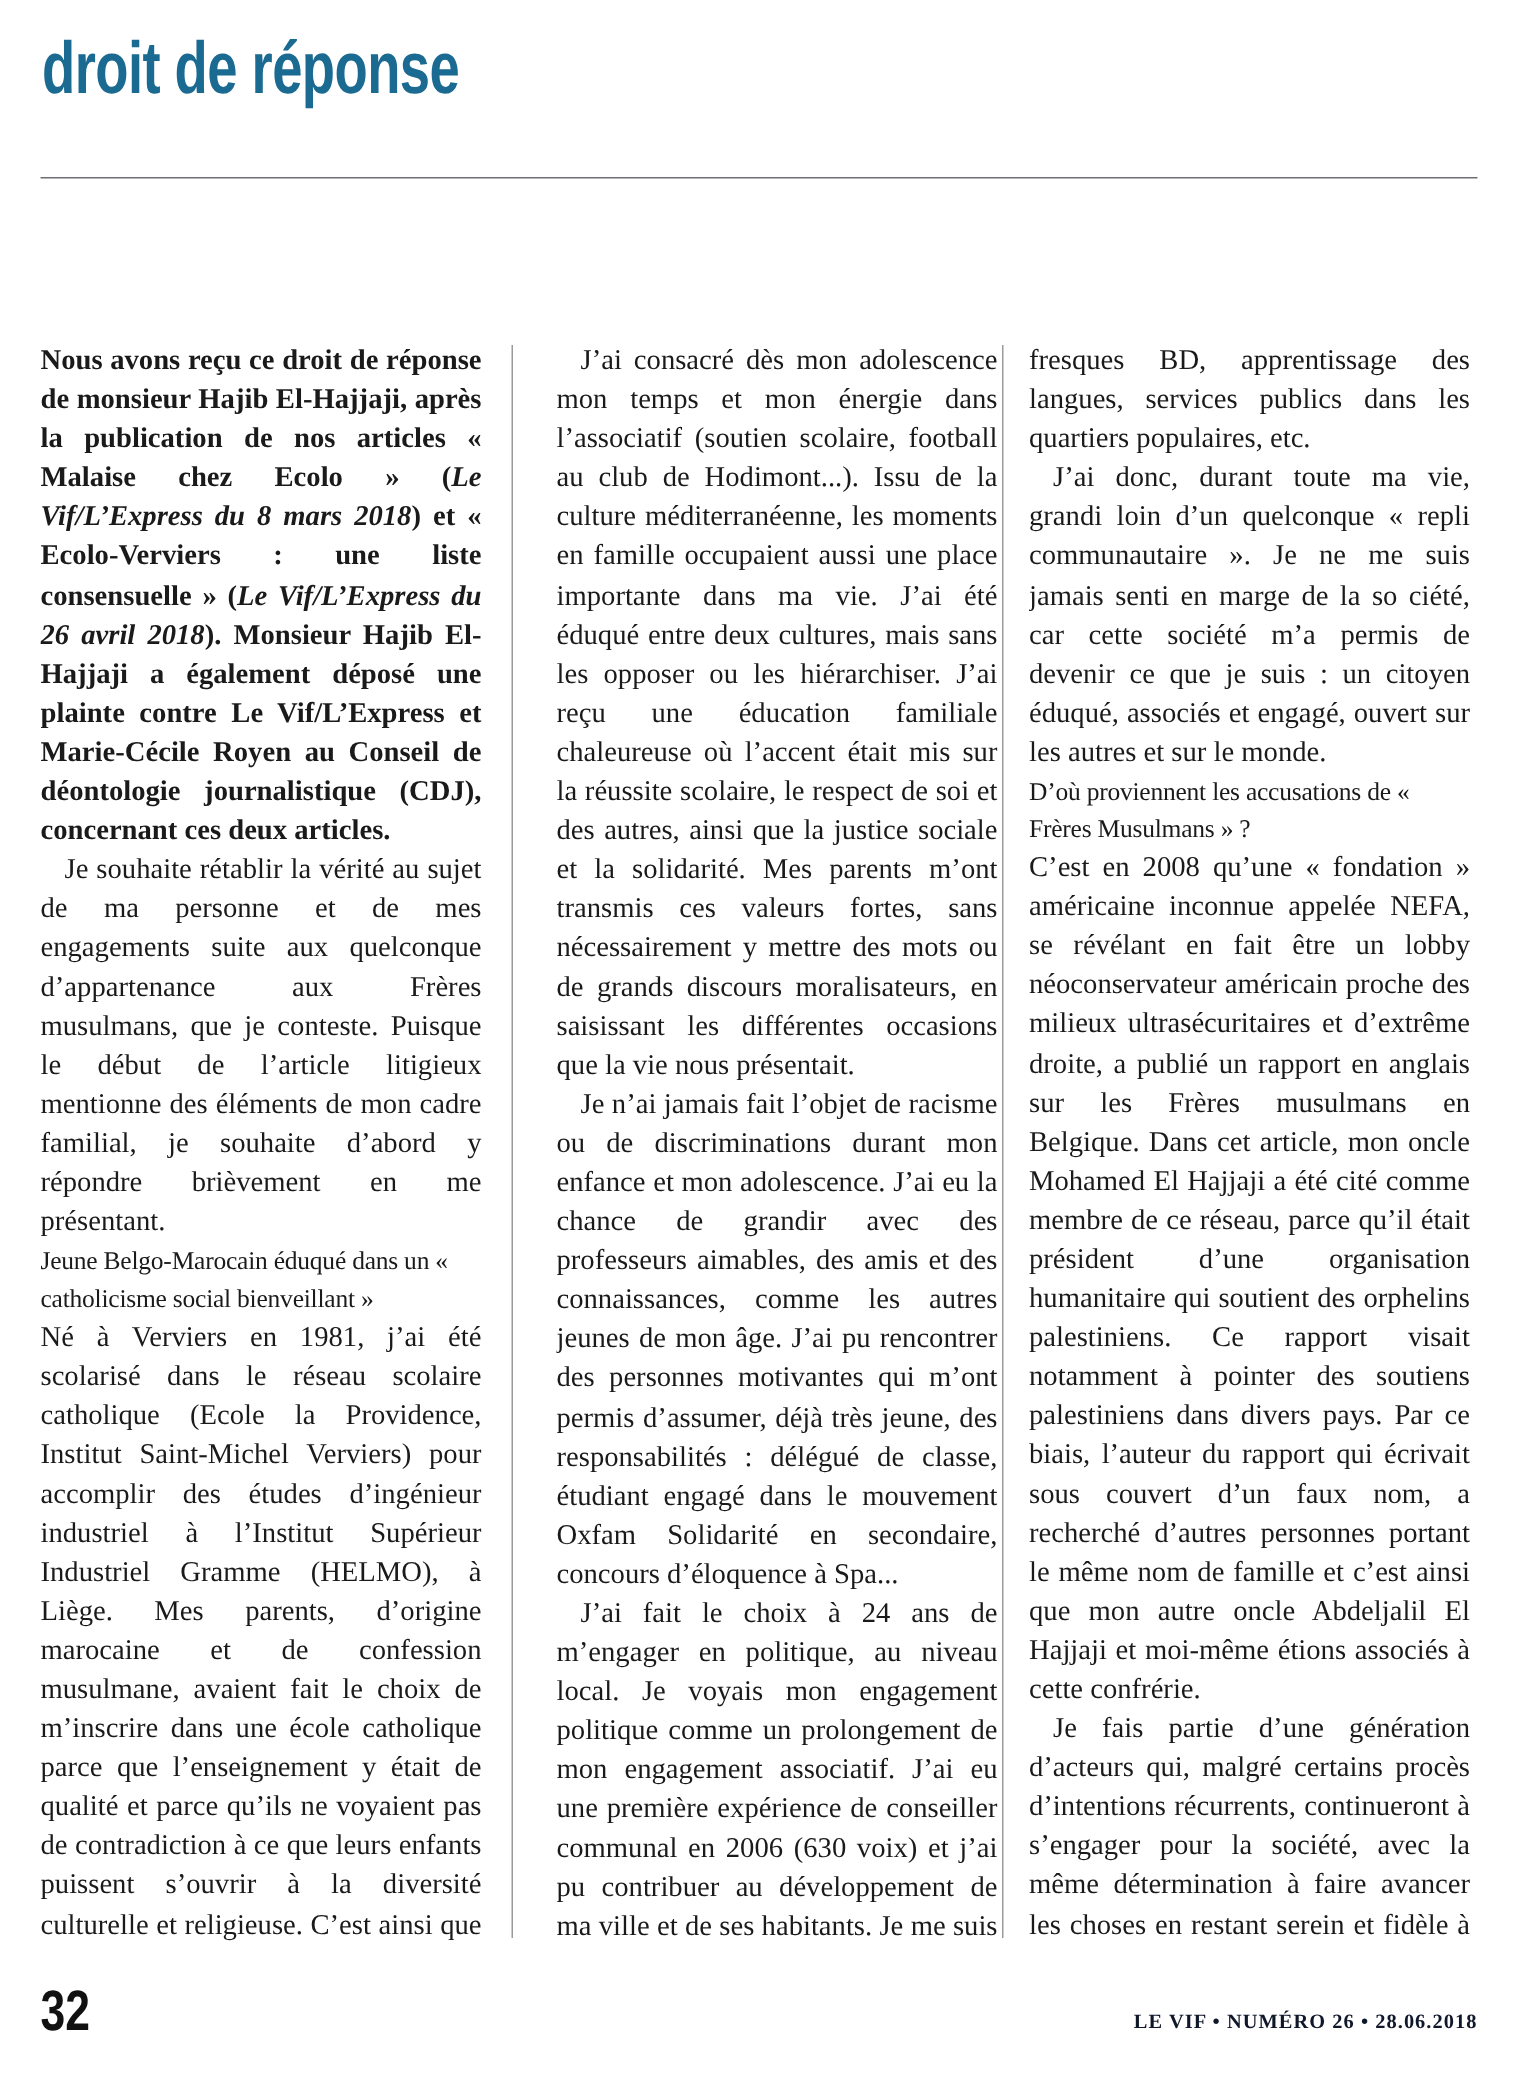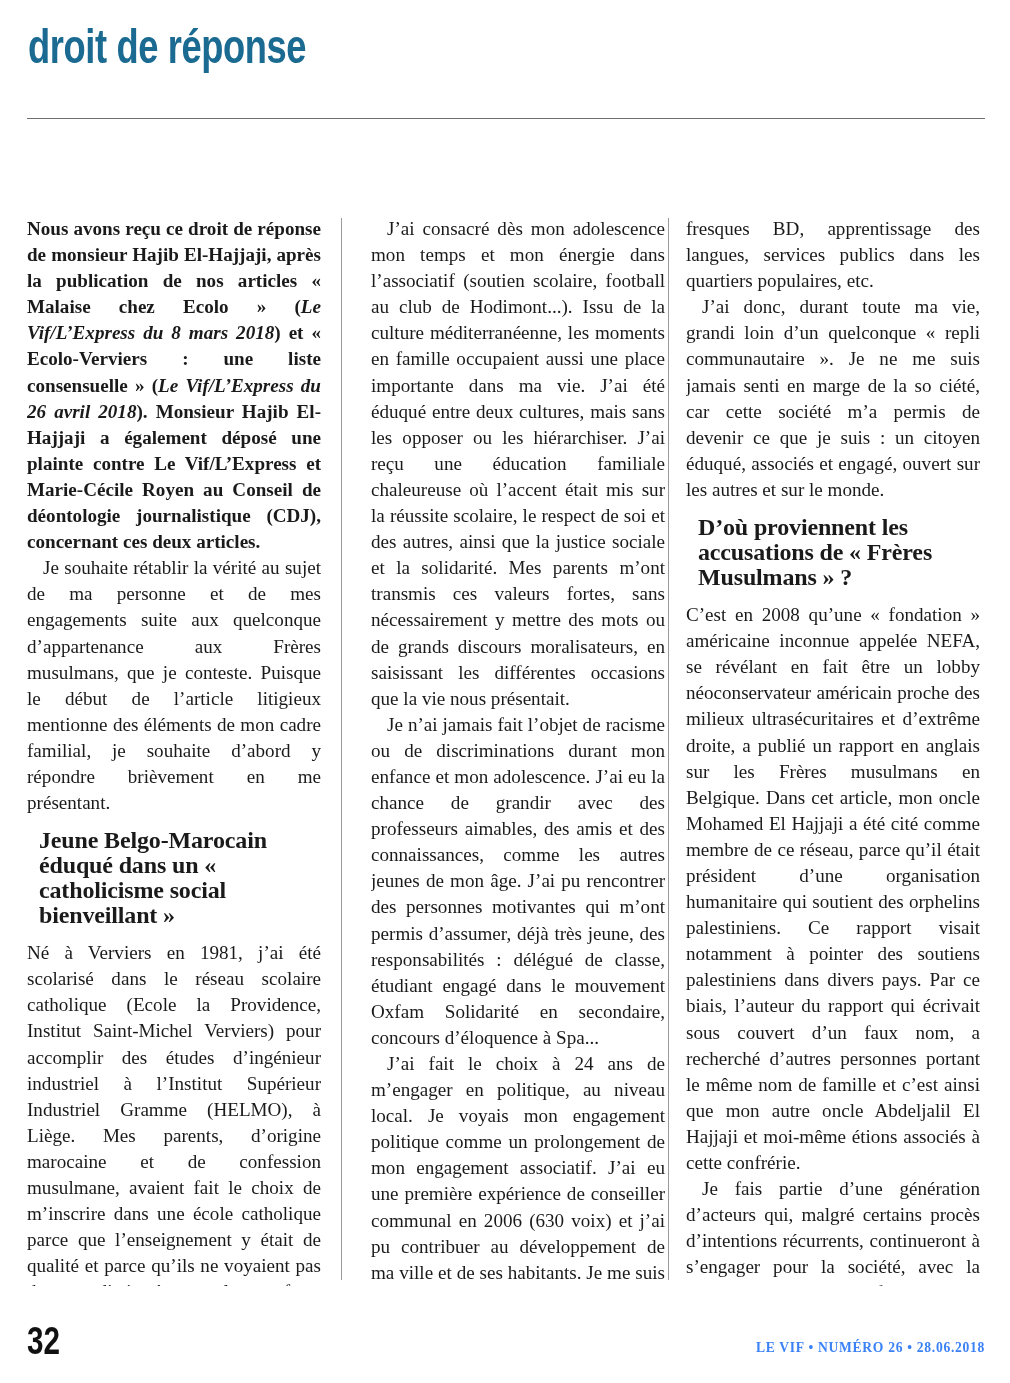--- a/index.html
+++ b/index.html
@@ -47,21 +47,21 @@
     top: 118px;
     width: 958px;
     height: 1px;
     background: #6f6f73;
   }
 
   
   .columns {
     position: absolute;
     left: 27px;
-    top: 216px;
+    top: 228px;
     width: 958px;
     height: 1070px;
   }
   .col {
     position: absolute;
     top: 0;
     width: 294px;
     height: 1070px;
     overflow: hidden;
   }
@@ -90,24 +90,24 @@
     -webkit-hyphens: manual;
   }
   .col p.indent { text-indent: 16px; }
   .col p.lead {
     font-weight: bold;
     text-indent: 0;
   }
   .col p.lead i { font-style: italic; }
 
   h2.subhead {
-    margin: 12px;
-    font-size: 24px;
+    margin: 0;
+    font-size: 17px;
     line-height: 25px;
-    font-weight: bold;
+    font-weight: normal;
     text-align: left;
     letter-spacing: -0.15px;
   }
   .gap-before { margin-top: 22px; }
   .subhead + p { margin-top: 1px; }
 
   
   .footer {
     position: absolute;
     left: 0;
@@ -128,21 +128,21 @@
     transform-origin: left top;
   }
   .colophon {
     position: absolute;
     right: 25px;
     top: 18px;
     font-family: "Liberation Serif", serif;
     font-weight: bold;
     font-size: 13.6px;
     letter-spacing: 0.7px;
-    color: #3b82f6;
+    color: #0f172a;
     white-space: nowrap;
   }
 </style>
 </head>
 <body>
 
 <div class="page">
 
   <div class="masthead">
     <div class="masthead-title">droit de réponse</div>

